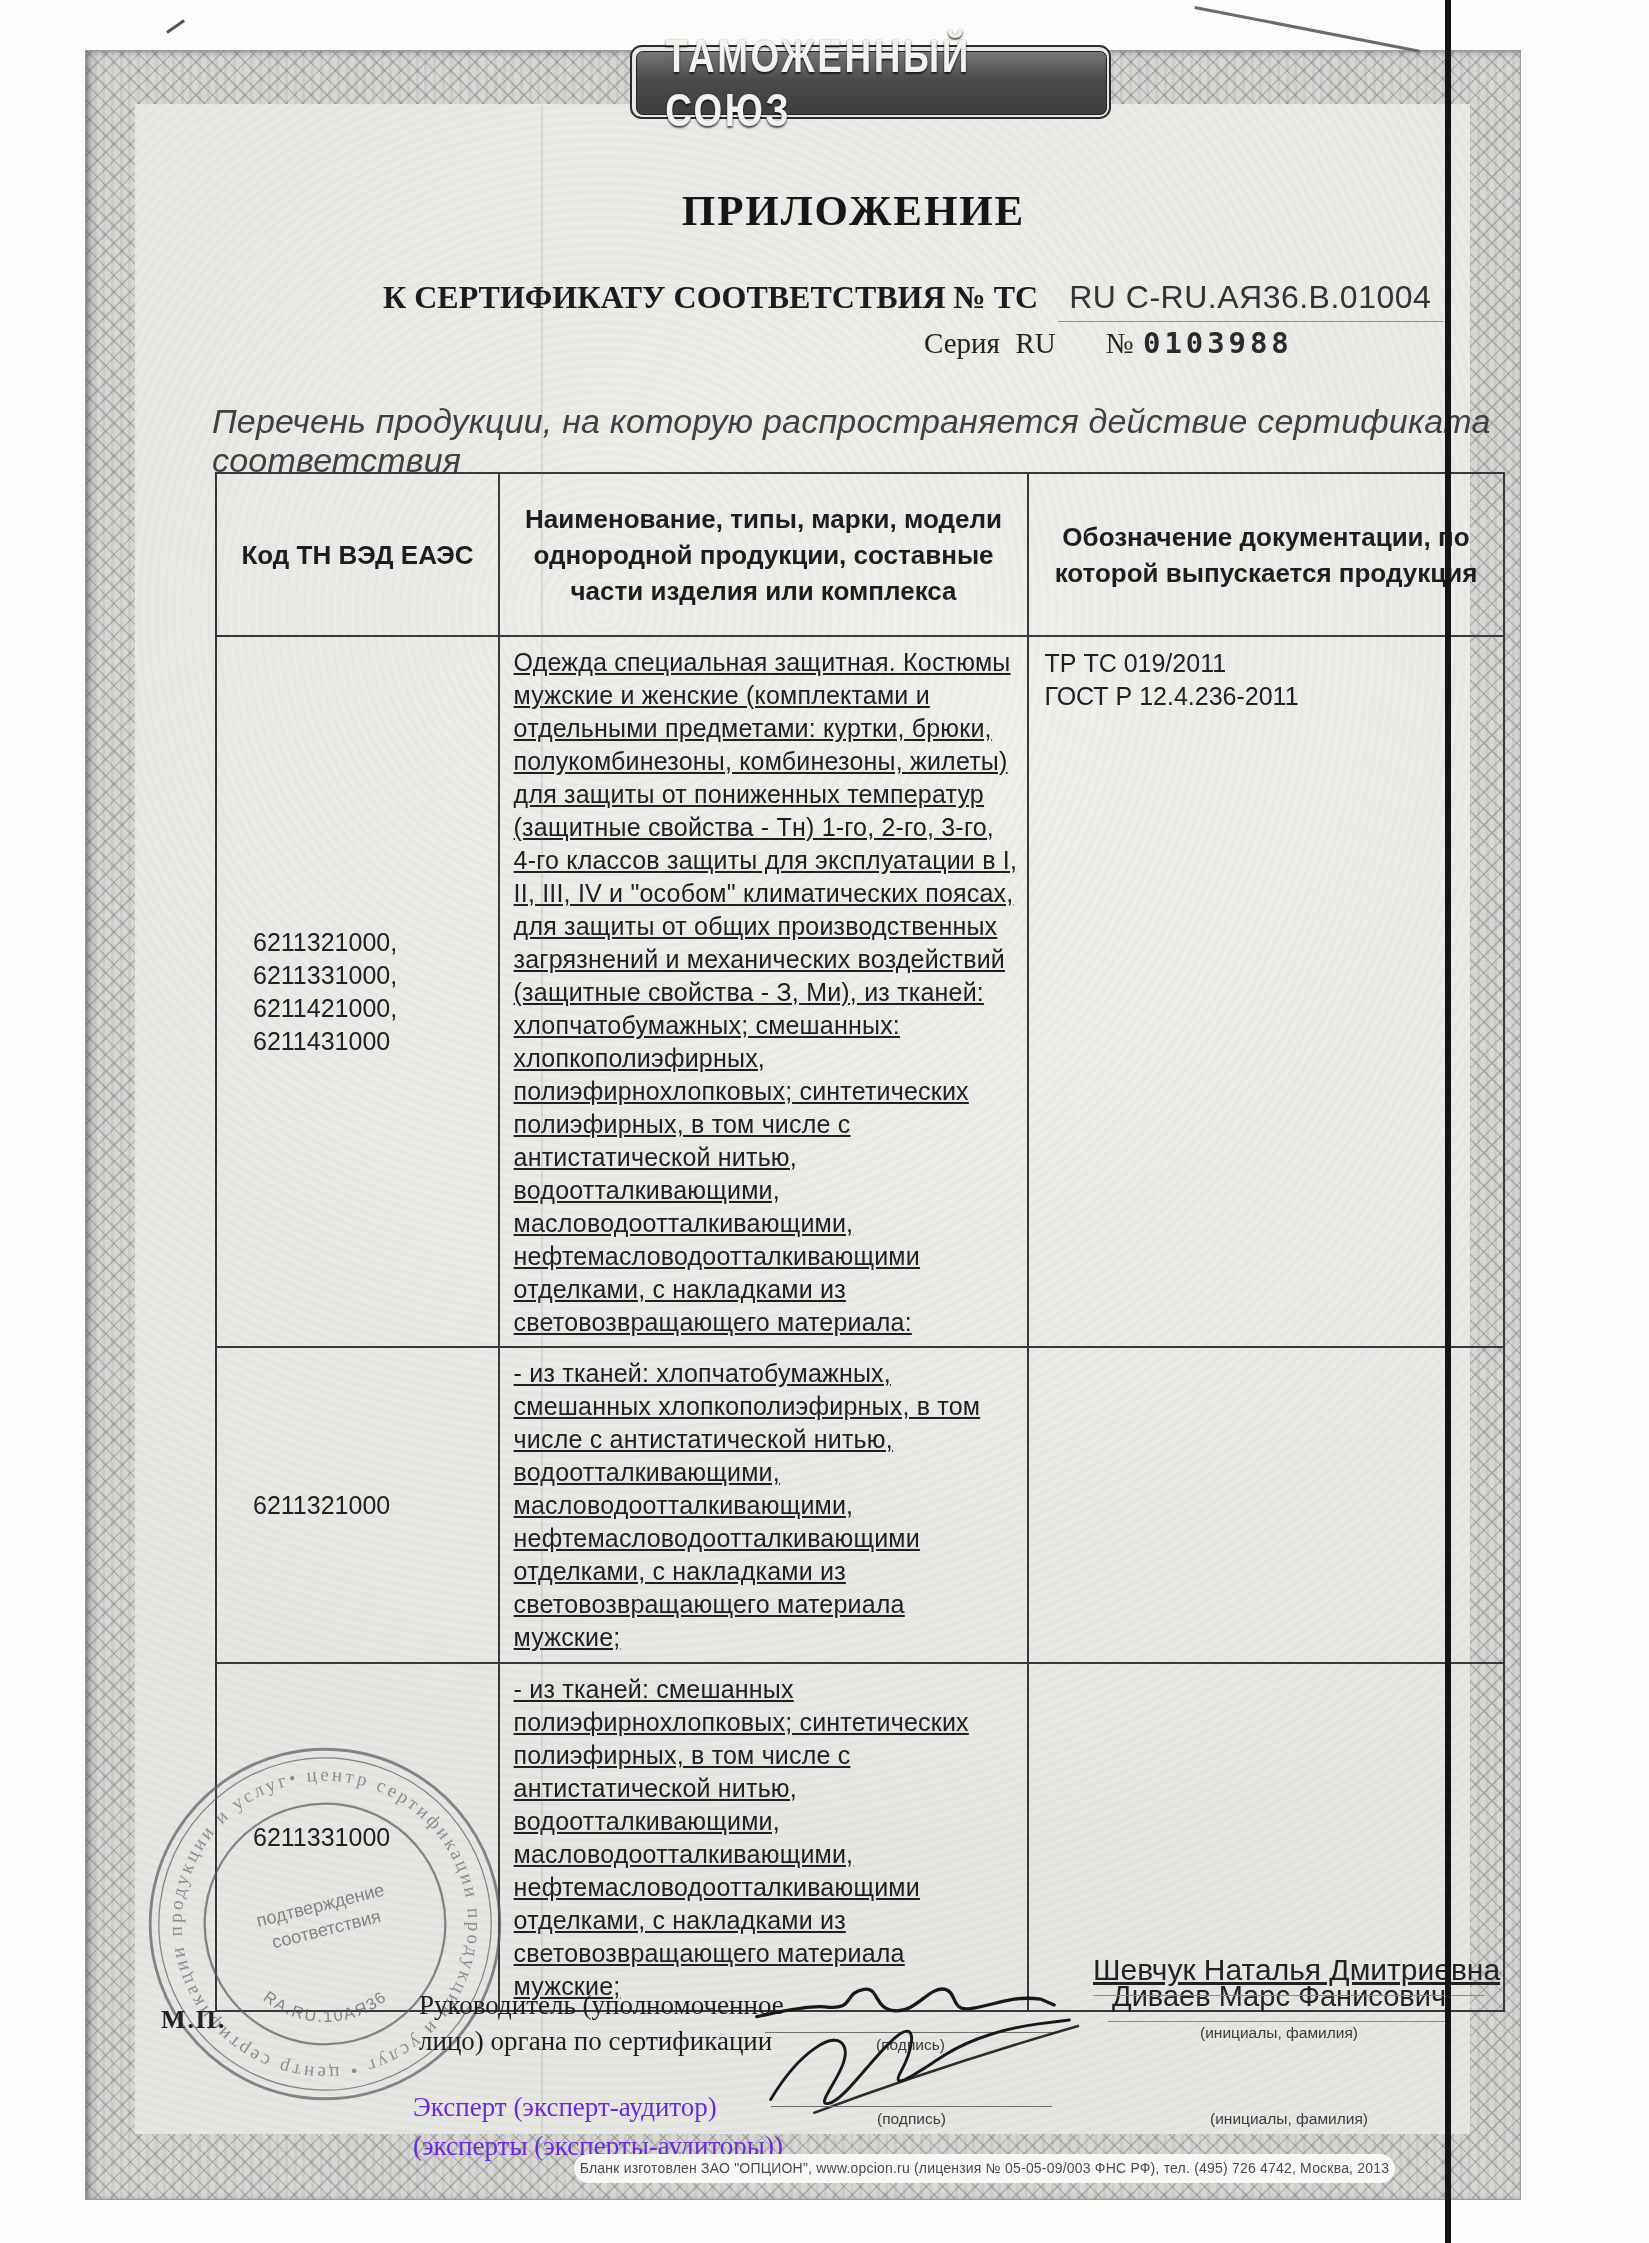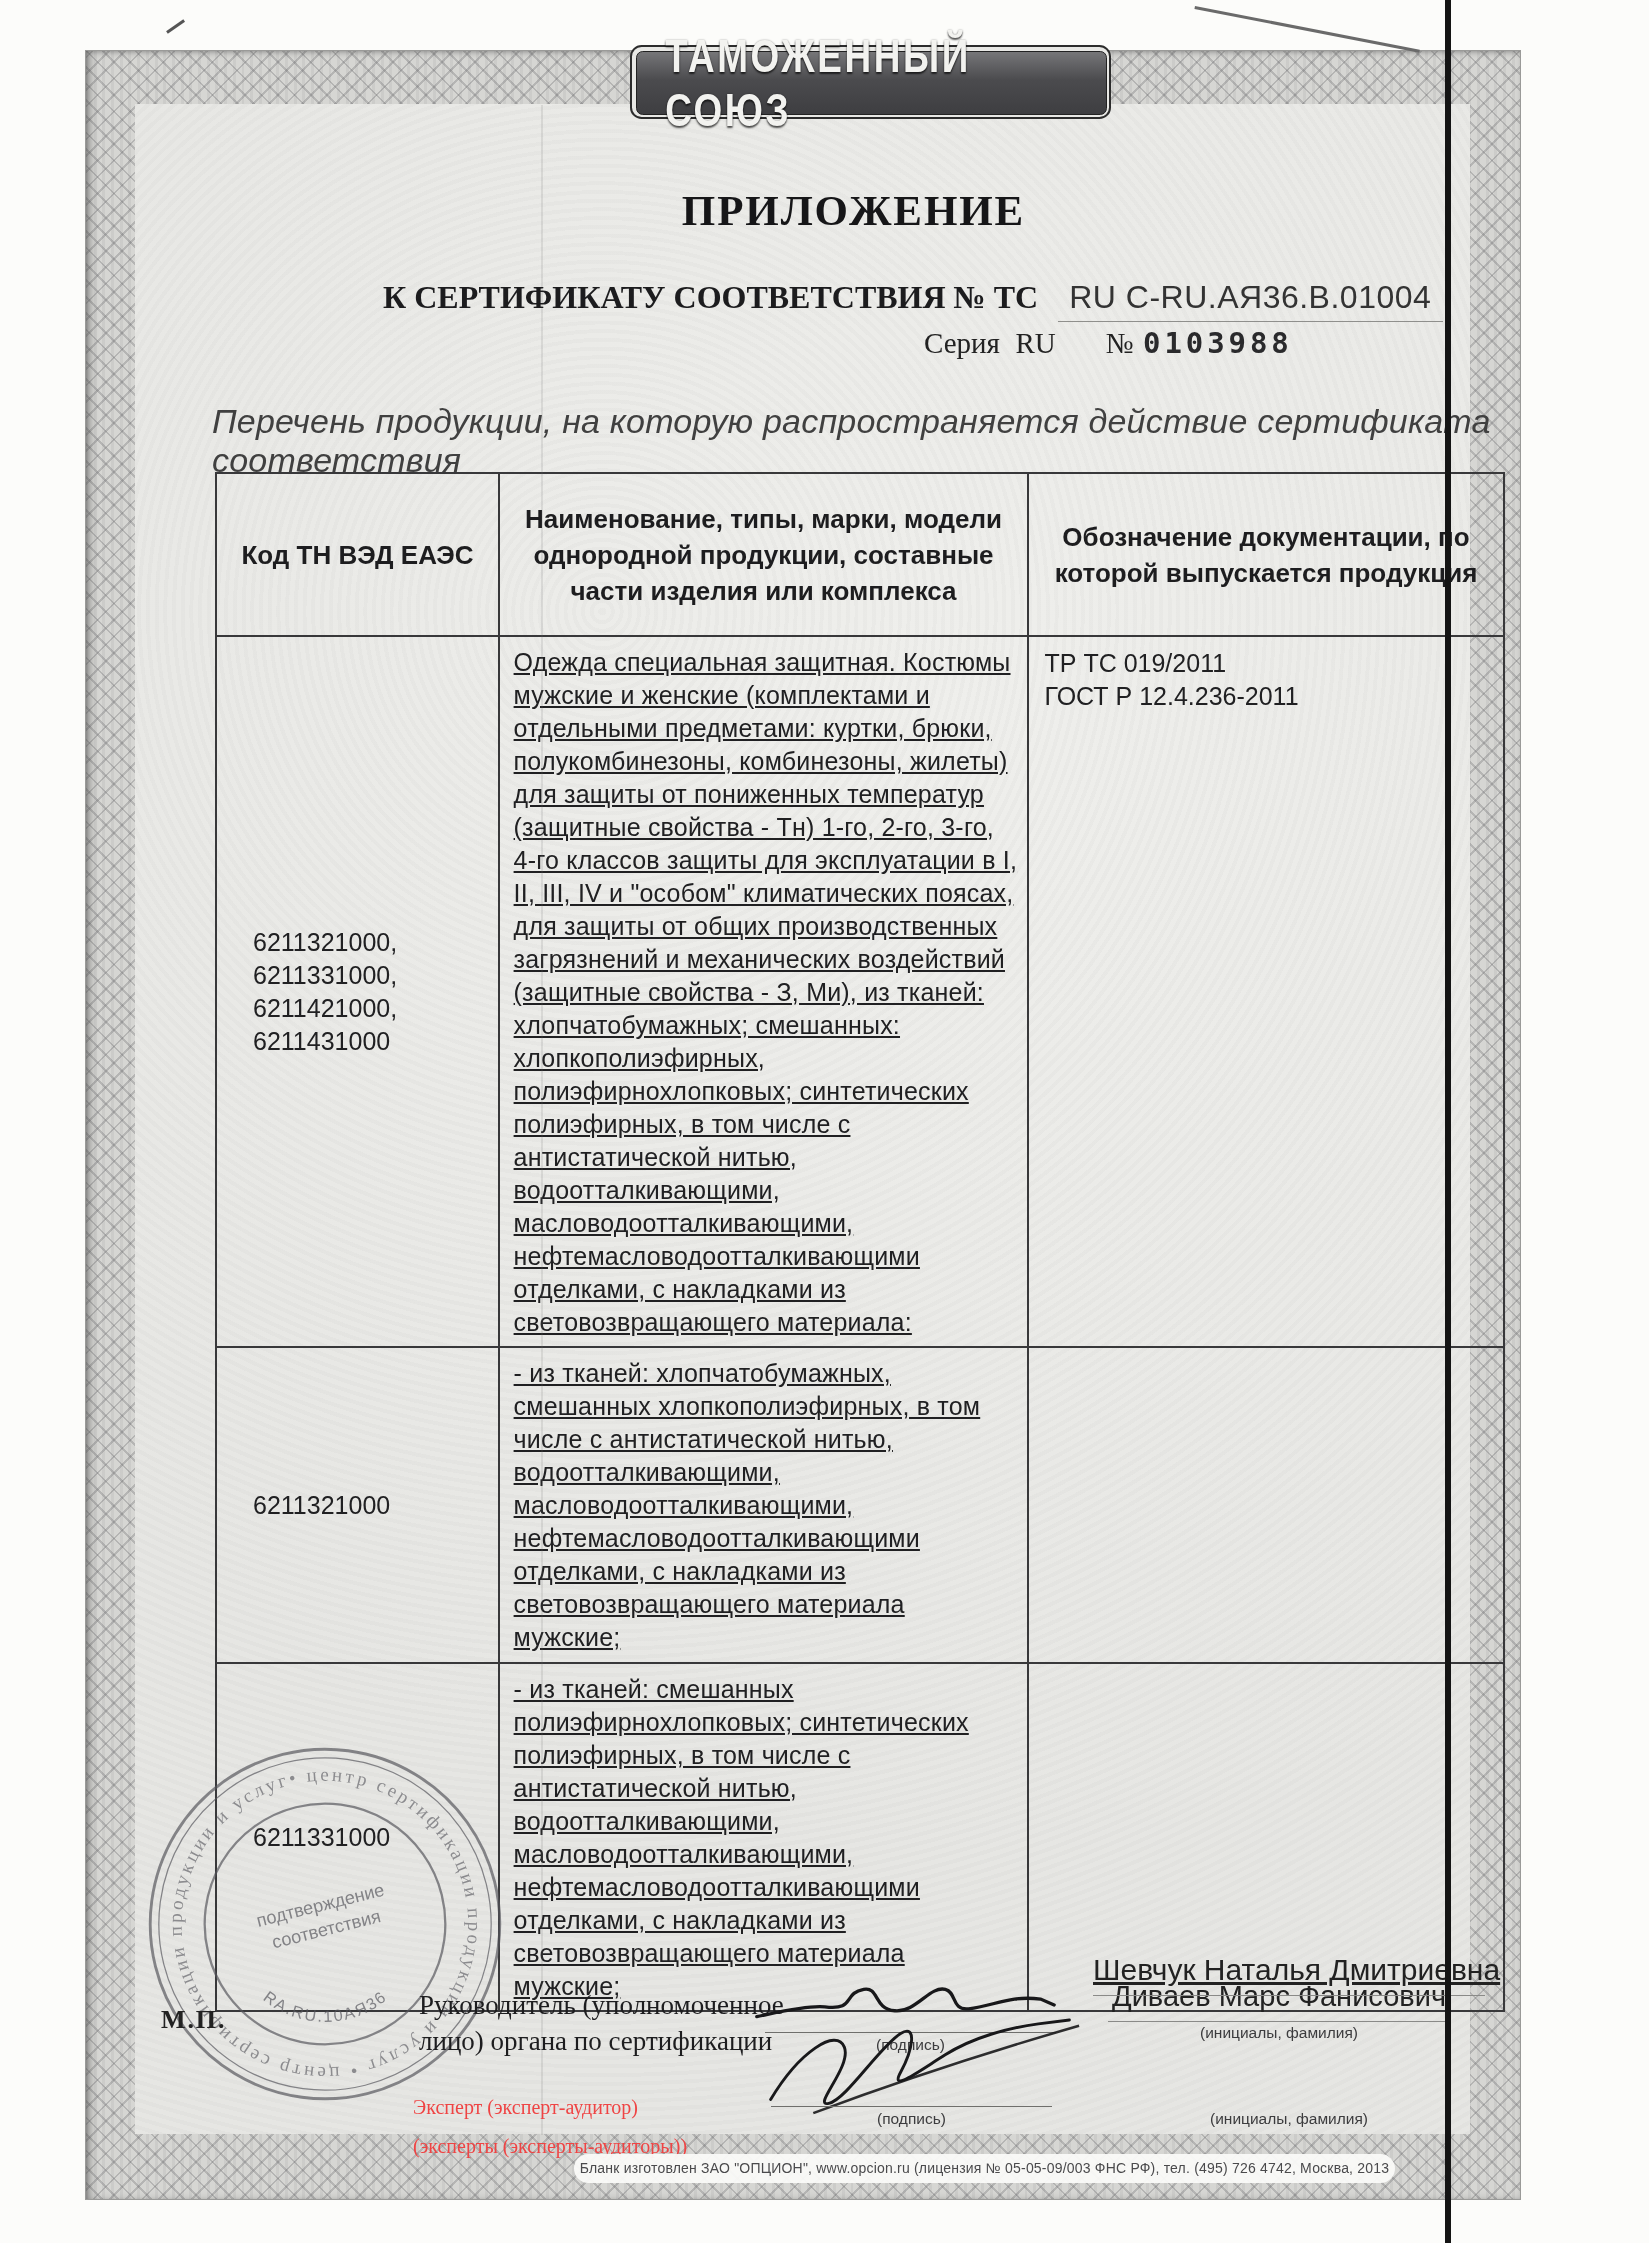--- a/index.html
+++ b/index.html
@@ -65,22 +65,22 @@
 
   
   .stamp{position:absolute;left:134px;top:1733px;width:382px;height:382px;z-index:6;
     opacity:.85;transform:rotate(-14deg);}
 
   
   .mp{position:absolute;left:161px;top:2005px;font-family:"Liberation Serif",serif;font-weight:bold;
     font-size:26px;letter-spacing:1.9px;color:#222;z-index:7;}
   .role1{position:absolute;left:419px;top:1987px;font-family:"Liberation Serif",serif;font-size:27px;
     line-height:36px;color:#1d1d1f;z-index:7;}
-  .role2{position:absolute;left:413px;top:2088px;font-family:"Liberation Serif",serif;font-size:20px;
-    line-height:39px;color:#ef4444;z-index:7;}
+  .role2{position:absolute;left:413px;top:2088px;font-family:"Liberation Serif",serif;font-size:27px;
+    line-height:39px;color:#6d28d9;z-index:7;}
   .sig-svg{position:absolute;z-index:7;}
   .sig1{left:749px;top:1966px;}
   .sig2{left:755px;top:2018px;}
   .sig-line{position:absolute;border-top:1.9px solid #6f6f6c;z-index:7;}
   .sig-line1{left:765px;top:2032px;width:291px;}
   .sig-line2{left:771px;top:2106px;width:281px;}
   .small-label{position:absolute;text-align:center;font-size:15.5px;color:#3c3c3e;z-index:7;}
   .sig-label1{left:765px;top:2036px;width:291px;}
   .sig-label2{left:771px;top:2110px;width:281px;}
   .name{position:absolute;text-align:center;font-size:29px;color:#222;z-index:7;

